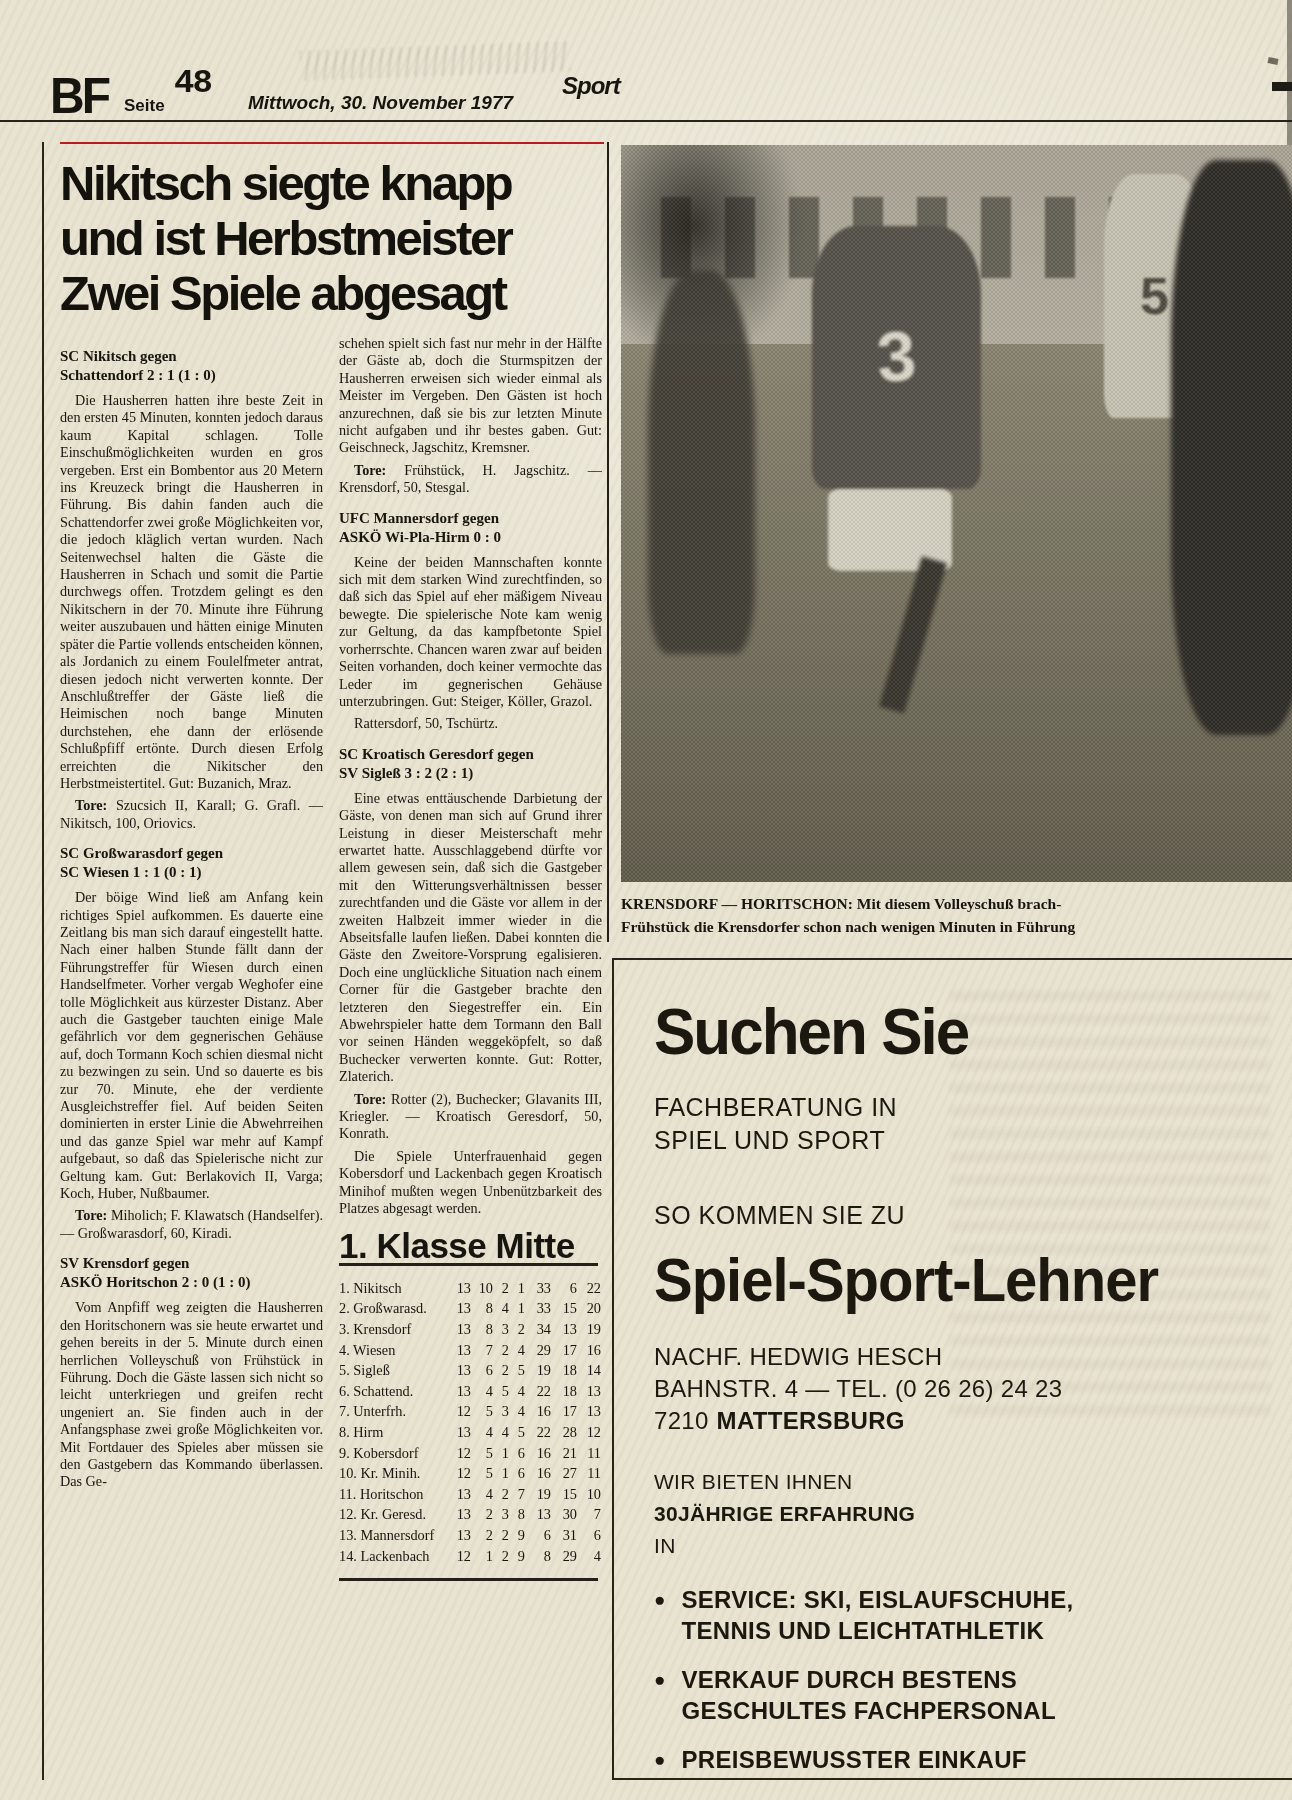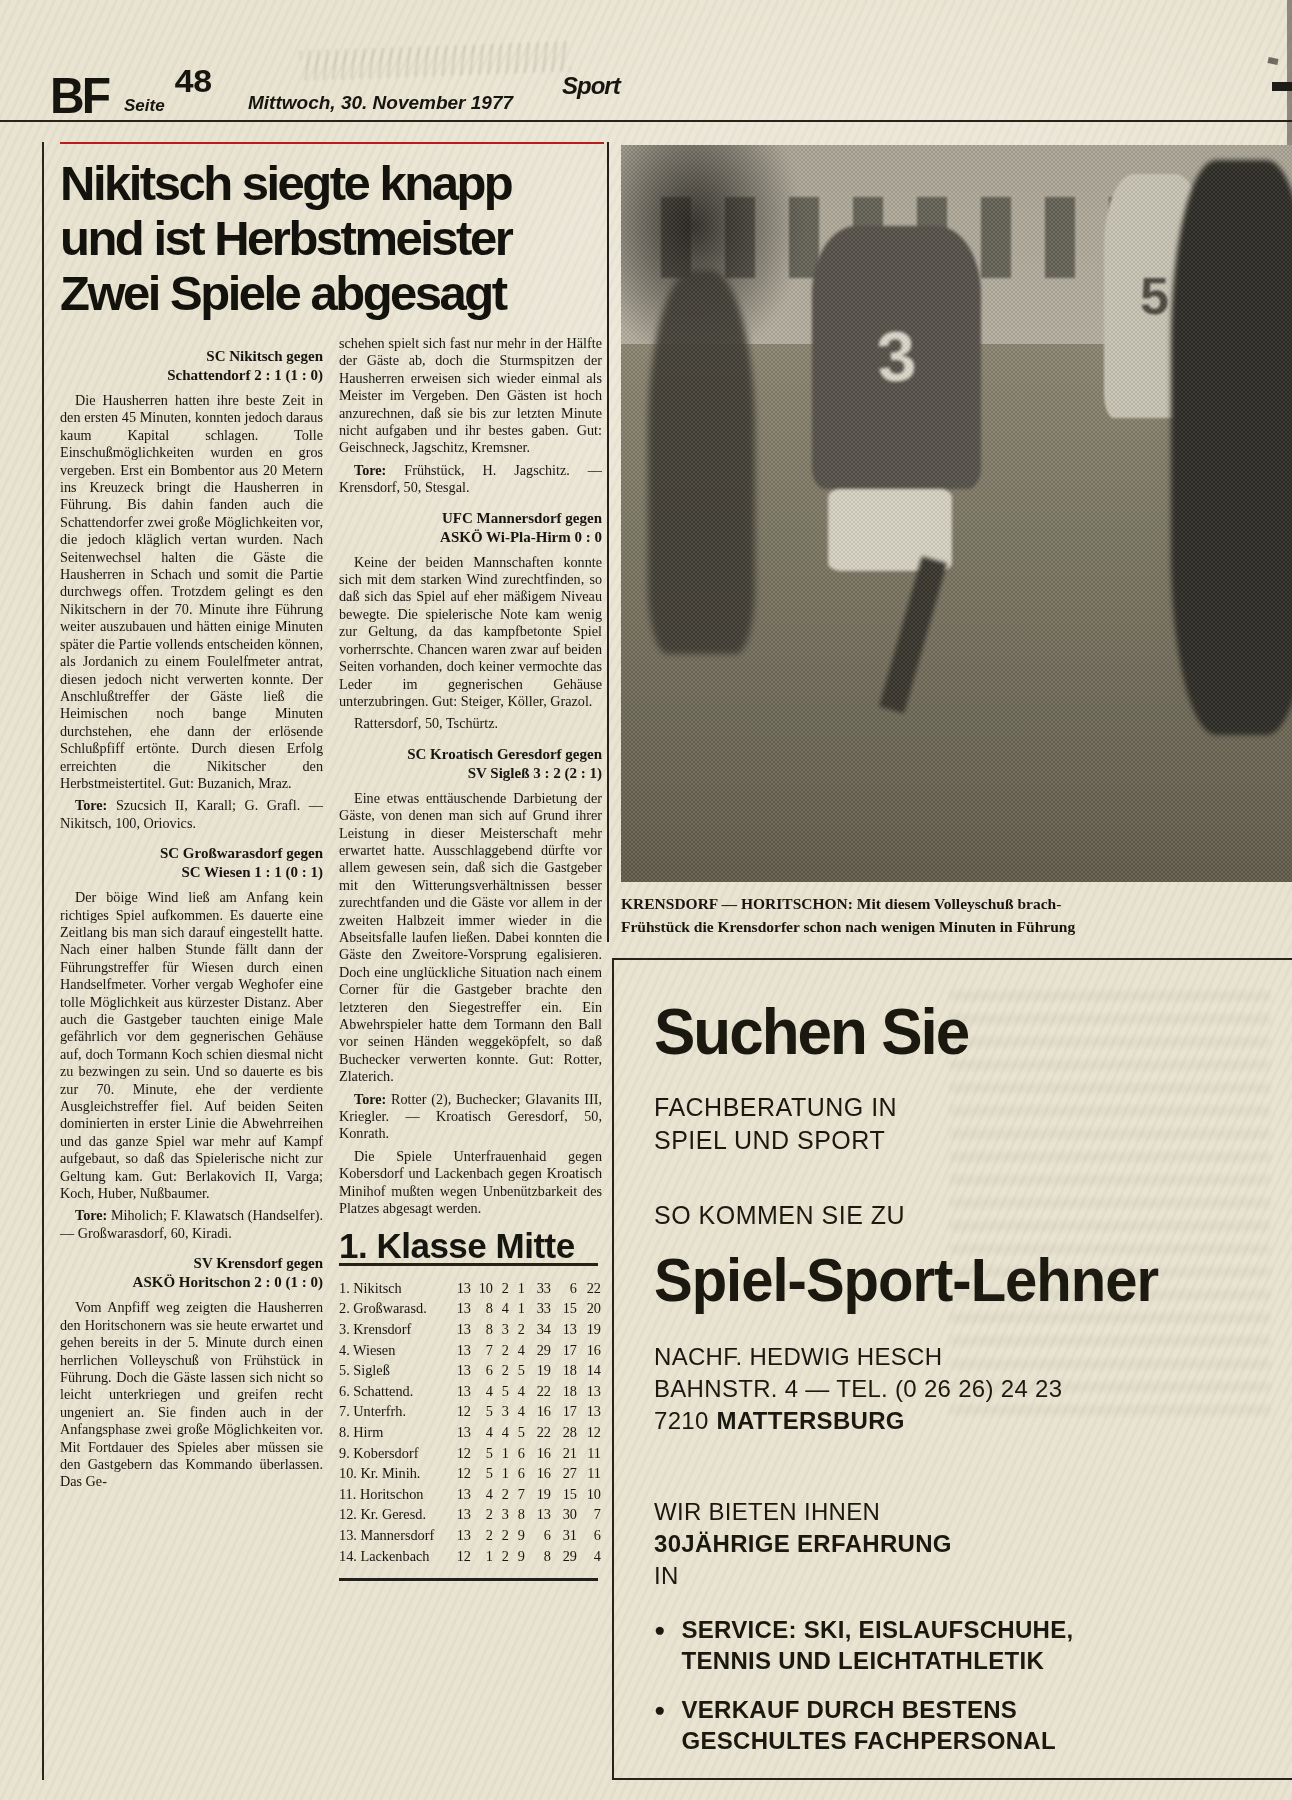--- a/index.html
+++ b/index.html
@@ -5,42 +5,42 @@
   html,body{margin:0;padding:0;background:#b6b1a2;}
   .page{position:relative;width:1292px;height:1800px;background:#e9e4d2;overflow:hidden;
         font-family:"Liberation Serif",serif;color:#17150f;}
   .page::before{content:'';position:absolute;inset:0;pointer-events:none;
     background:radial-gradient(1100px 700px at 68% 18%, rgba(255,255,255,.28), transparent 60%),
       repeating-linear-gradient(115deg, rgba(115,105,75,.05) 0 3px, transparent 3px 8px);}
   
   .bf-logo{position:absolute;left:50px;top:68px;font-family:"Liberation Sans",sans-serif;
     font-weight:bold;font-size:48px;letter-spacing:-3px;color:#16140f;transform:scaleY(1.05);}
   .seite-label{position:absolute;left:124px;top:96px;font-family:"Liberation Sans",sans-serif;
-    font-weight:bold;font-style:italic;font-size:17px;}
+    font-weight:bold;font-size:17px;}
   .page-number{position:absolute;left:174px;top:64px;font-family:Liberation Mono, monospace;
     font-weight:bold;font-size:34px;letter-spacing:-2px;}
   .header-date{position:absolute;left:248px;top:92px;font-family:"Liberation Sans",sans-serif;
     font-weight:bold;font-style:italic;font-size:19px;}
   .section-title{position:absolute;left:562px;top:72px;font-family:"Liberation Sans",sans-serif;
     font-weight:bold;font-style:italic;font-size:24px;letter-spacing:-1px;}
   .header-rule{position:absolute;left:0;top:120px;width:1292px;height:2px;background:#26231b;}
   .scribble{position:absolute;left:300px;top:46px;width:270px;height:30px;transform:rotate(-2deg);
     background:repeating-linear-gradient(100deg, rgba(90,85,70,.20) 0 2px, transparent 2px 9px);
     filter:blur(1px);}
   .edge-mark-a{position:absolute;right:0;top:82px;width:20px;height:9px;background:#1e1c16;}
   .edge-mark-b{position:absolute;right:14px;top:58px;width:10px;height:6px;background:rgba(30,27,20,.6);transform:rotate(12deg);}
   .edge-strip{position:absolute;right:0;top:0;width:5px;height:150px;background:rgba(32,29,22,.45);}
   
   .left-block{position:absolute;left:42px;top:142px;width:562px;height:1638px;
     border-left:2px solid #28251d;box-sizing:border-box;padding-left:16px;}
   .headline{border-top:2px solid #b91c1c;padding-top:12px;font-family:"Liberation Sans",sans-serif;
     font-weight:bold;font-size:49px;line-height:55px;letter-spacing:-2.5px;color:#14120d;transform-origin:left top;}
   .article-cols{display:flex;gap:16px;margin-top:14px;}
   .article-col{width:263px;font-size:14.2px;line-height:17.4px;text-align:justify;}
-  .subhead{text-align:right;font-weight:bold;font-size:15px;line-height:19px;margin:12px 0 7px;}
+  .subhead{text-align:left;font-weight:bold;font-size:15px;line-height:19px;margin:12px 0 7px;}
   .body-p{margin:0;text-indent:15px;}
   .body-p.noindent{text-indent:0;}
   .body-p + .body-p{margin-top:5px;}
   
   .table-title{font-family:"Liberation Sans",sans-serif;font-weight:bold;font-size:35px;
     letter-spacing:-0.5px;margin:20px 0 8px;text-align:left;text-indent:0;}
   .table-rule{height:3px;background:#23201a;margin:0 4px 12px 0;}
   .league-table{margin-right:20px;}
   .trow{display:grid;grid-template-columns:108px 24px 22px 16px 16px 26px 26px 24px;
     font-size:14.3px;line-height:20.6px;text-align:left;}
@@ -86,21 +86,21 @@
     border-left:2px solid #26231b;border-top:2px solid #26231b;border-bottom:2px solid #26231b;
     padding:22px 0 0 40px;font-family:"Liberation Sans",sans-serif;color:#1a180f;overflow:hidden;}
   .ad-h1{font-size:62px;font-weight:bold;letter-spacing:-2px;margin-top:12px;transform:scaleY(1.06);
     transform-origin:left top;}
   .ad-sub{font-size:25px;line-height:33px;margin-top:26px;letter-spacing:.5px;}
   .ad-kicker{font-size:25px;margin-top:44px;letter-spacing:.5px;}
   .ad-h2{font-size:58px;font-weight:bold;letter-spacing:-1px;margin-top:14px;white-space:nowrap;
     transform:scaleY(1.06);transform-origin:left top;}
   .ad-contact{font-size:24px;line-height:32px;margin-top:30px;letter-spacing:.3px;}
   .ad-city{font-weight:bold;margin-left:8px;}
-  .ad-offer{font-size:24px;line-height:32px;margin-top:59px;letter-spacing:.3px;}
+  .ad-offer{font-size:21px;line-height:32px;margin-top:29px;letter-spacing:.3px;}
   .ad-offer .strong{font-weight:bold;}
   .ad-bullets{margin-top:22px;font-weight:bold;font-size:24px;}
   .ad-bullet{display:flex;gap:16px;margin-top:18px;align-items:flex-start;}
   .bullet-icon{font-size:19px;line-height:31px;}
   .bullet-text{line-height:31px;letter-spacing:.3px;}
   .ghost-print{position:absolute;left:950px;top:985px;width:320px;height:430px;filter:blur(2px);
     background:repeating-linear-gradient(0deg, rgba(100,92,68,.06) 0 10px, transparent 10px 23px);}
 </style>
 </head>
 <body>

